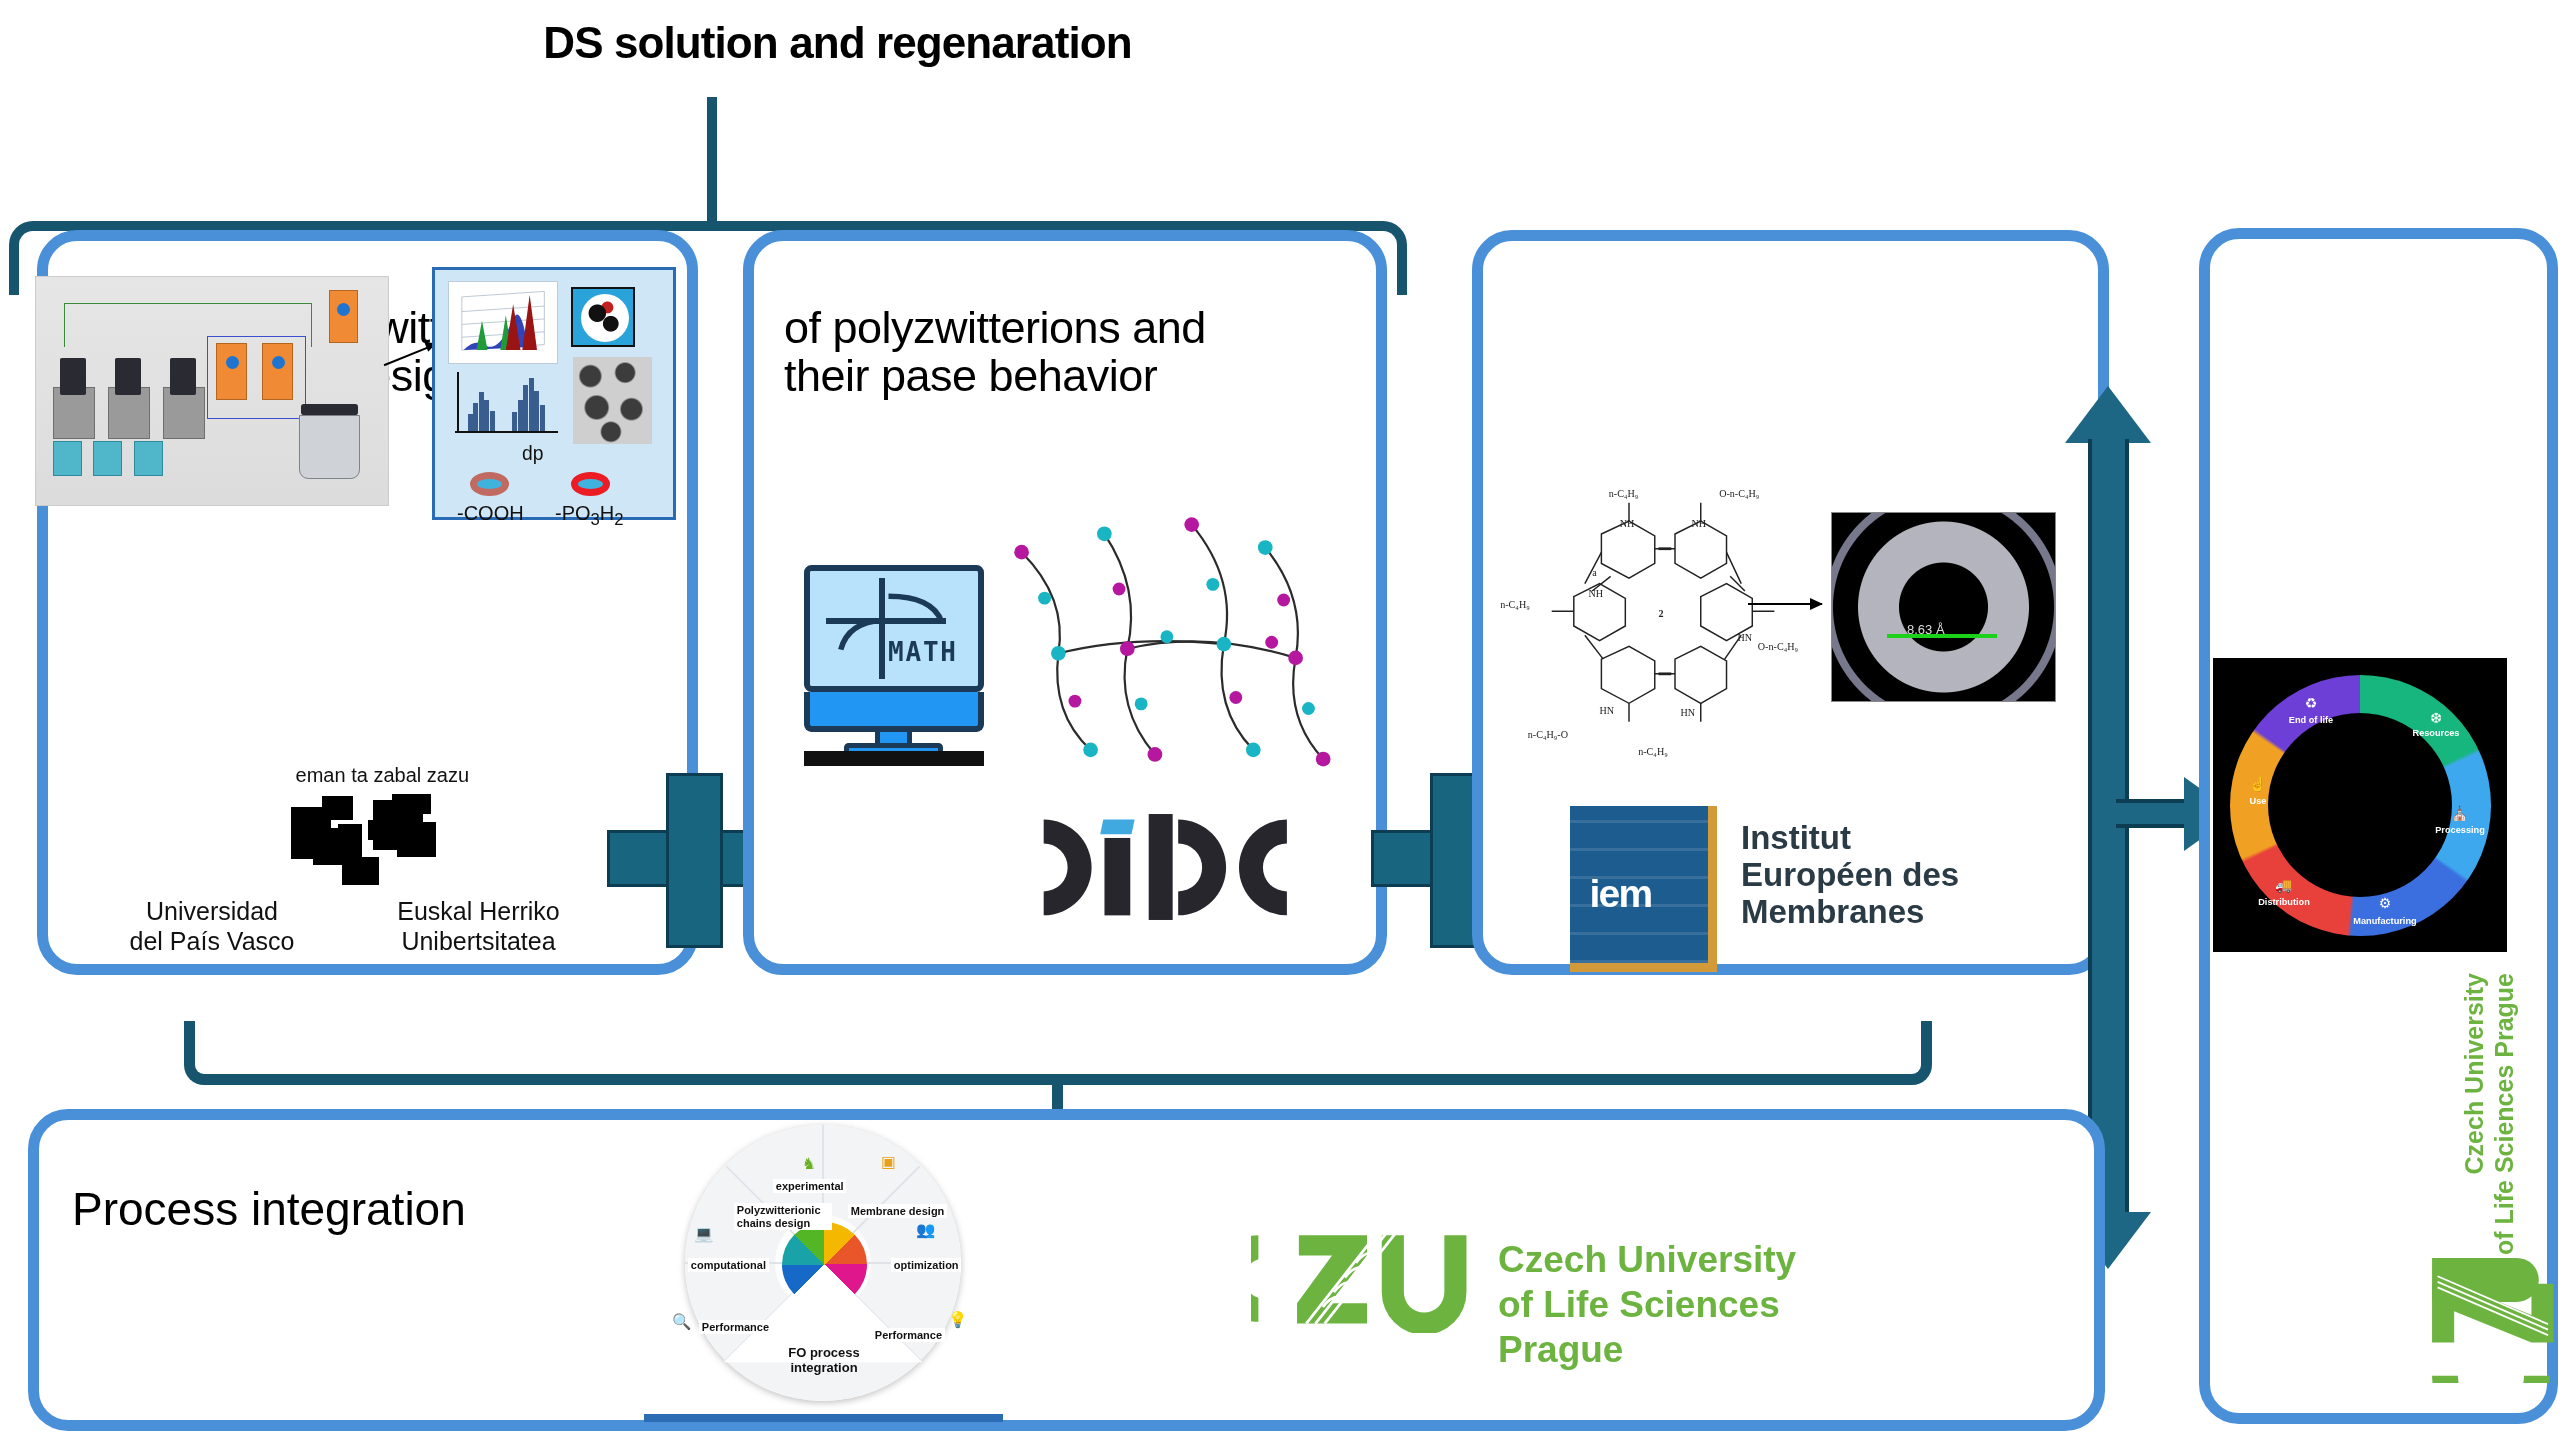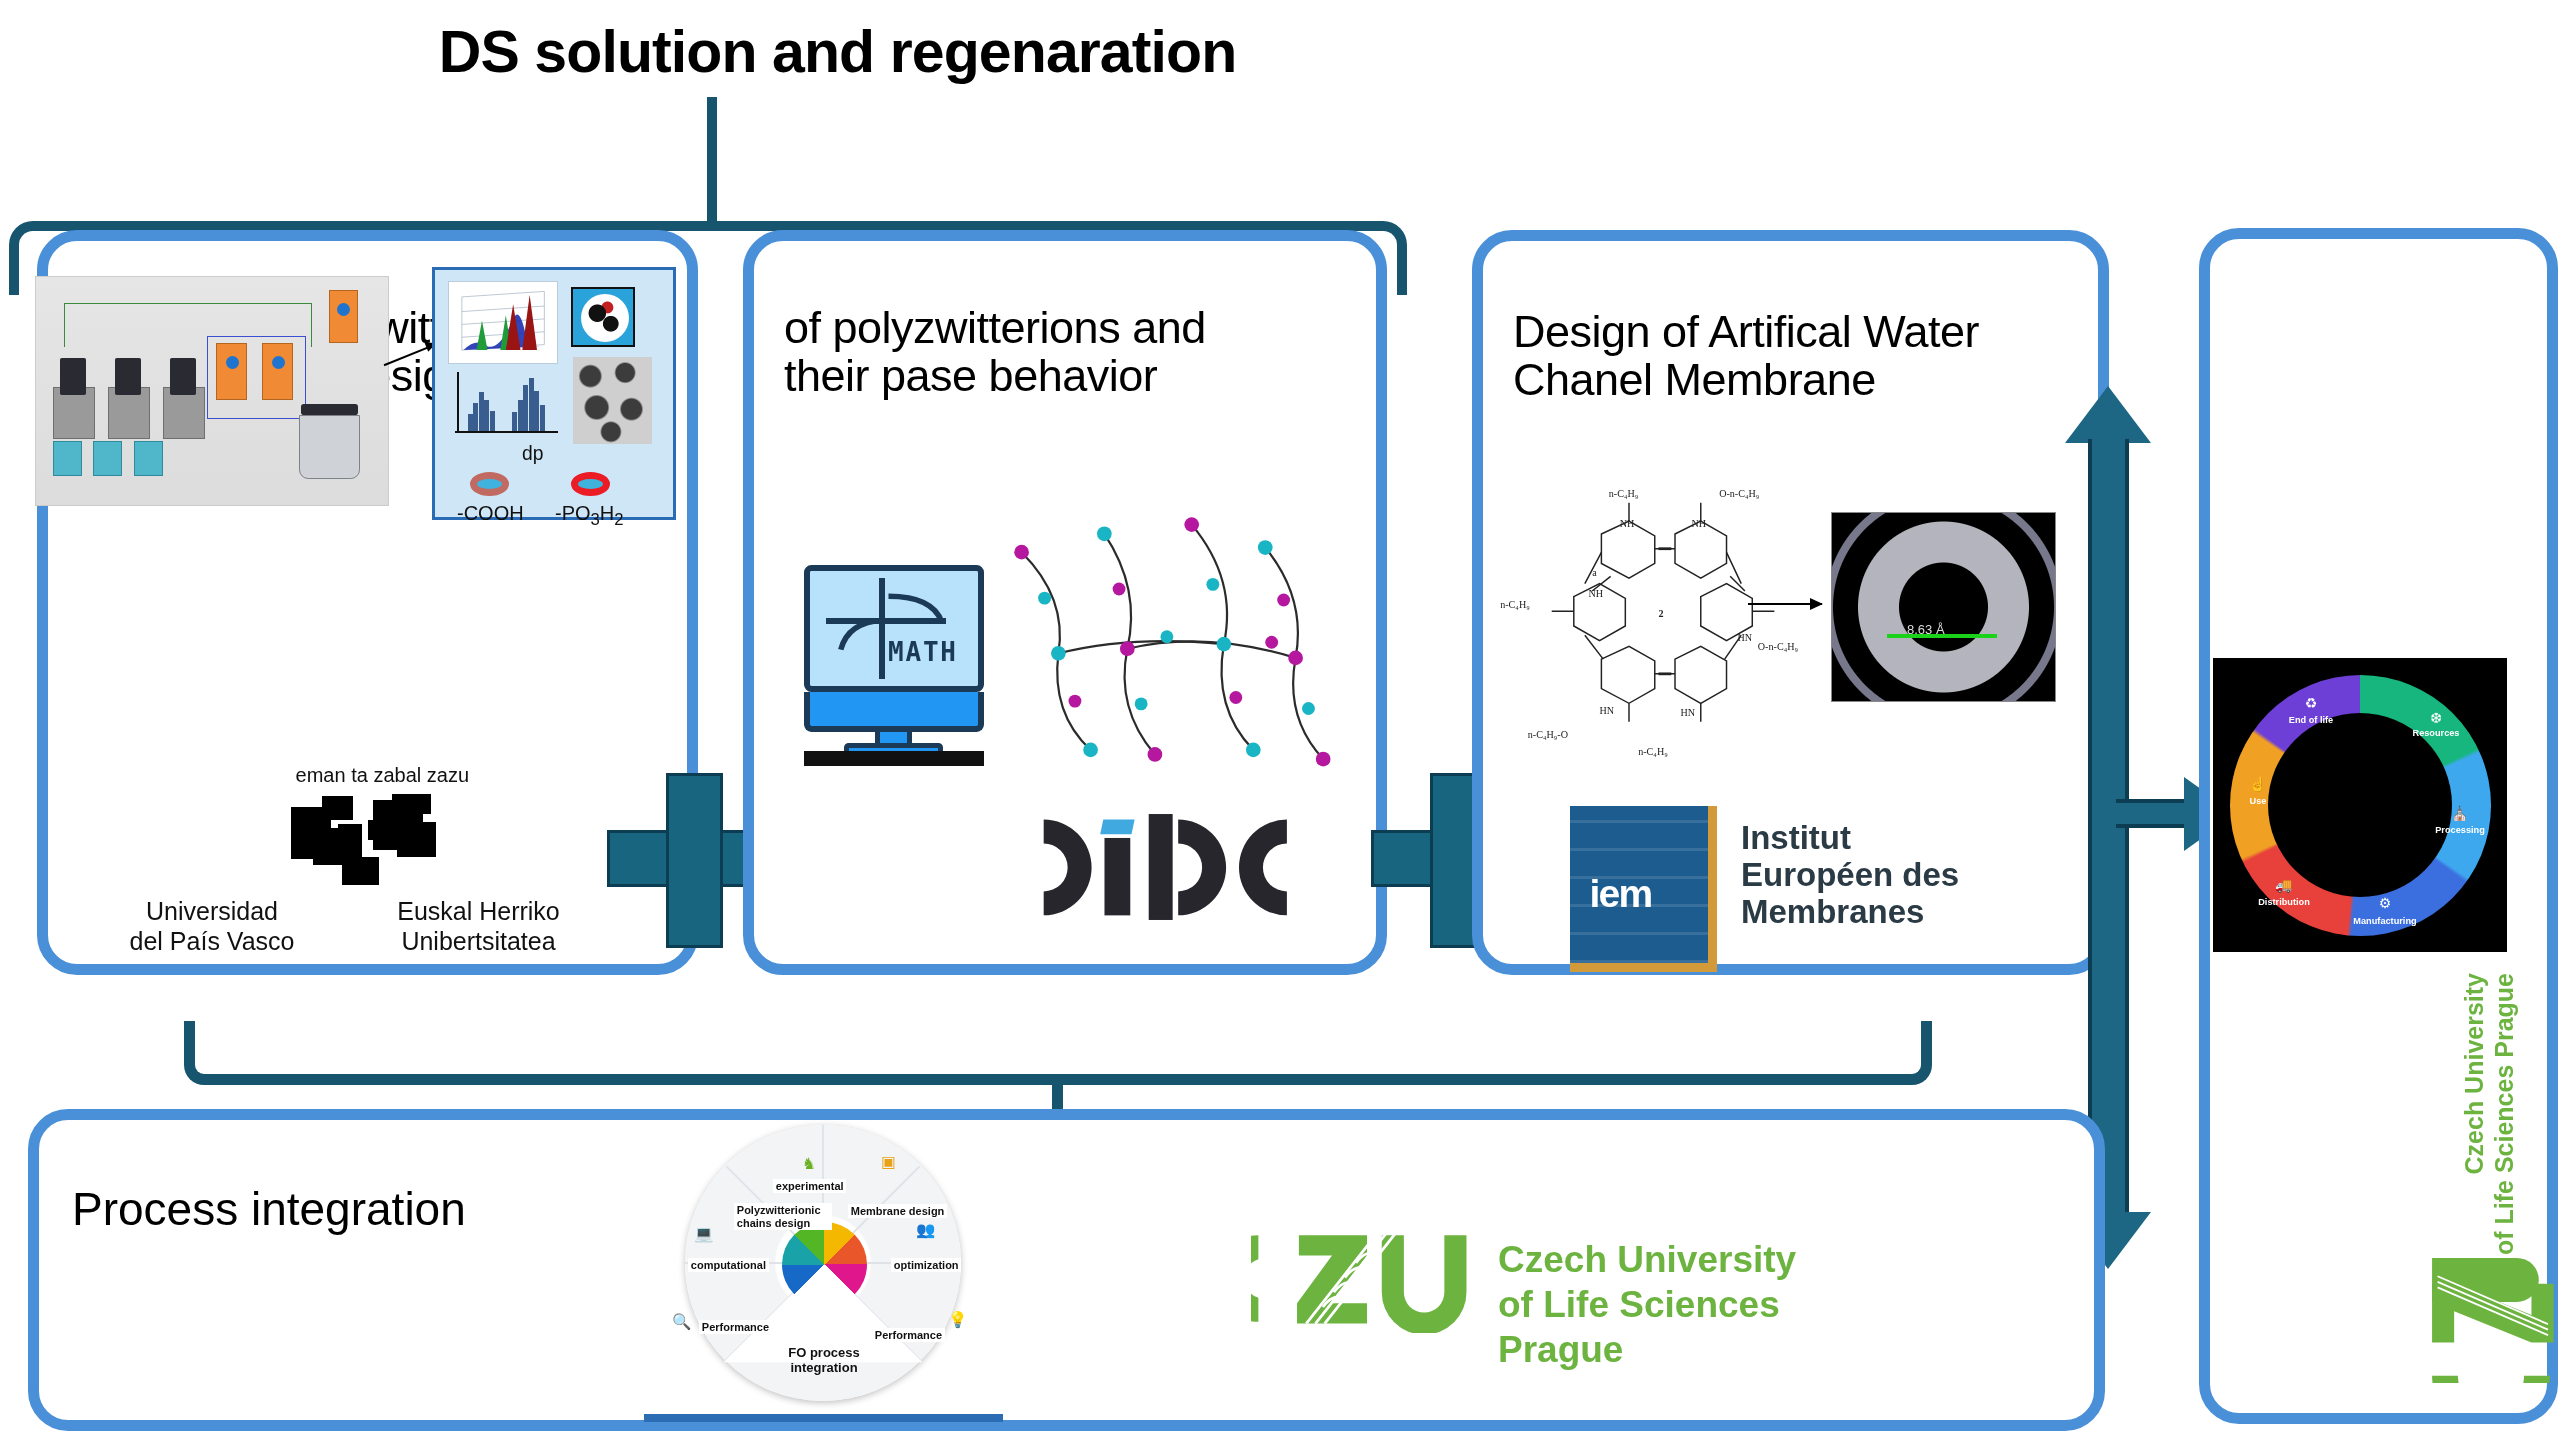--- a/index.html
+++ b/index.html
@@ -2,21 +2,21 @@
 <html style="font-size:14.7px"><head>
 <meta charset="utf-8">
 <style>
   * { box-sizing: border-box; margin:0; padding:0; }
   html,body { width:2576px; height:1437px; background:#ffffff; font-family:"Liberation Sans", sans-serif; overflow:hidden; }
   #stage { position:relative; width:2576px; height:1437px; background:#fff; }
 
   
   .main-title{
     position:absolute; left:396px; top:18.4px; width:883px;
-    font-size:59px; font-weight:bold; color:#000; letter-spacing:-0.9px;
+    font-size:44px; font-weight:bold; color:#000; letter-spacing:-0.9px;
     text-align:center; white-space:nowrap;
   }
 
   
   .top-bracket{
     position:absolute; left:9.2px; top:221px; width:1398px; height:74px;
     border:10px solid #17556e; border-bottom:none;
     border-top-left-radius:24px; border-top-right-radius:24px;
   }
   .top-stem{
@@ -351,24 +351,20 @@
       <path d="M268 6 A52 52 0 0 0 268 110 L268 84 A26 26 0 0 1 268 32 Z" fill="#26262c"></path>
     </svg>
   </div>
 
   <div class="plus" id="plus2">
       <i class="h"></i>
       <i class="v"></i>
     </div>
 
   <div class="panel" id="panel3"></div>
-  <div class="panel-title" style="left:1513px; top:308px; width:644px;">
-    <div>Design of Artifical Water</div>
-    <div>Chanel Membrane</div>
-  </div>
 
   <div class="molecule">
     <svg width="304" height="276" viewBox="0 0 330 300">
       <g stroke="#222" stroke-width="1.6" fill="none">
         <polygon points="110,50 140,36 168,52 168,82 140,98 110,82"></polygon>
         <polygon points="190,50 218,36 246,52 246,82 218,98 190,82"></polygon>
         <polygon points="80,118 108,104 136,120 136,150 108,166 80,150"></polygon>
         <polygon points="218,118 246,104 274,120 274,150 246,166 218,150"></polygon>
         <polygon points="110,186 140,172 168,188 168,218 140,234 110,218"></polygon>
         <polygon points="190,186 218,172 246,188 246,218 218,234 190,218"></polygon>

